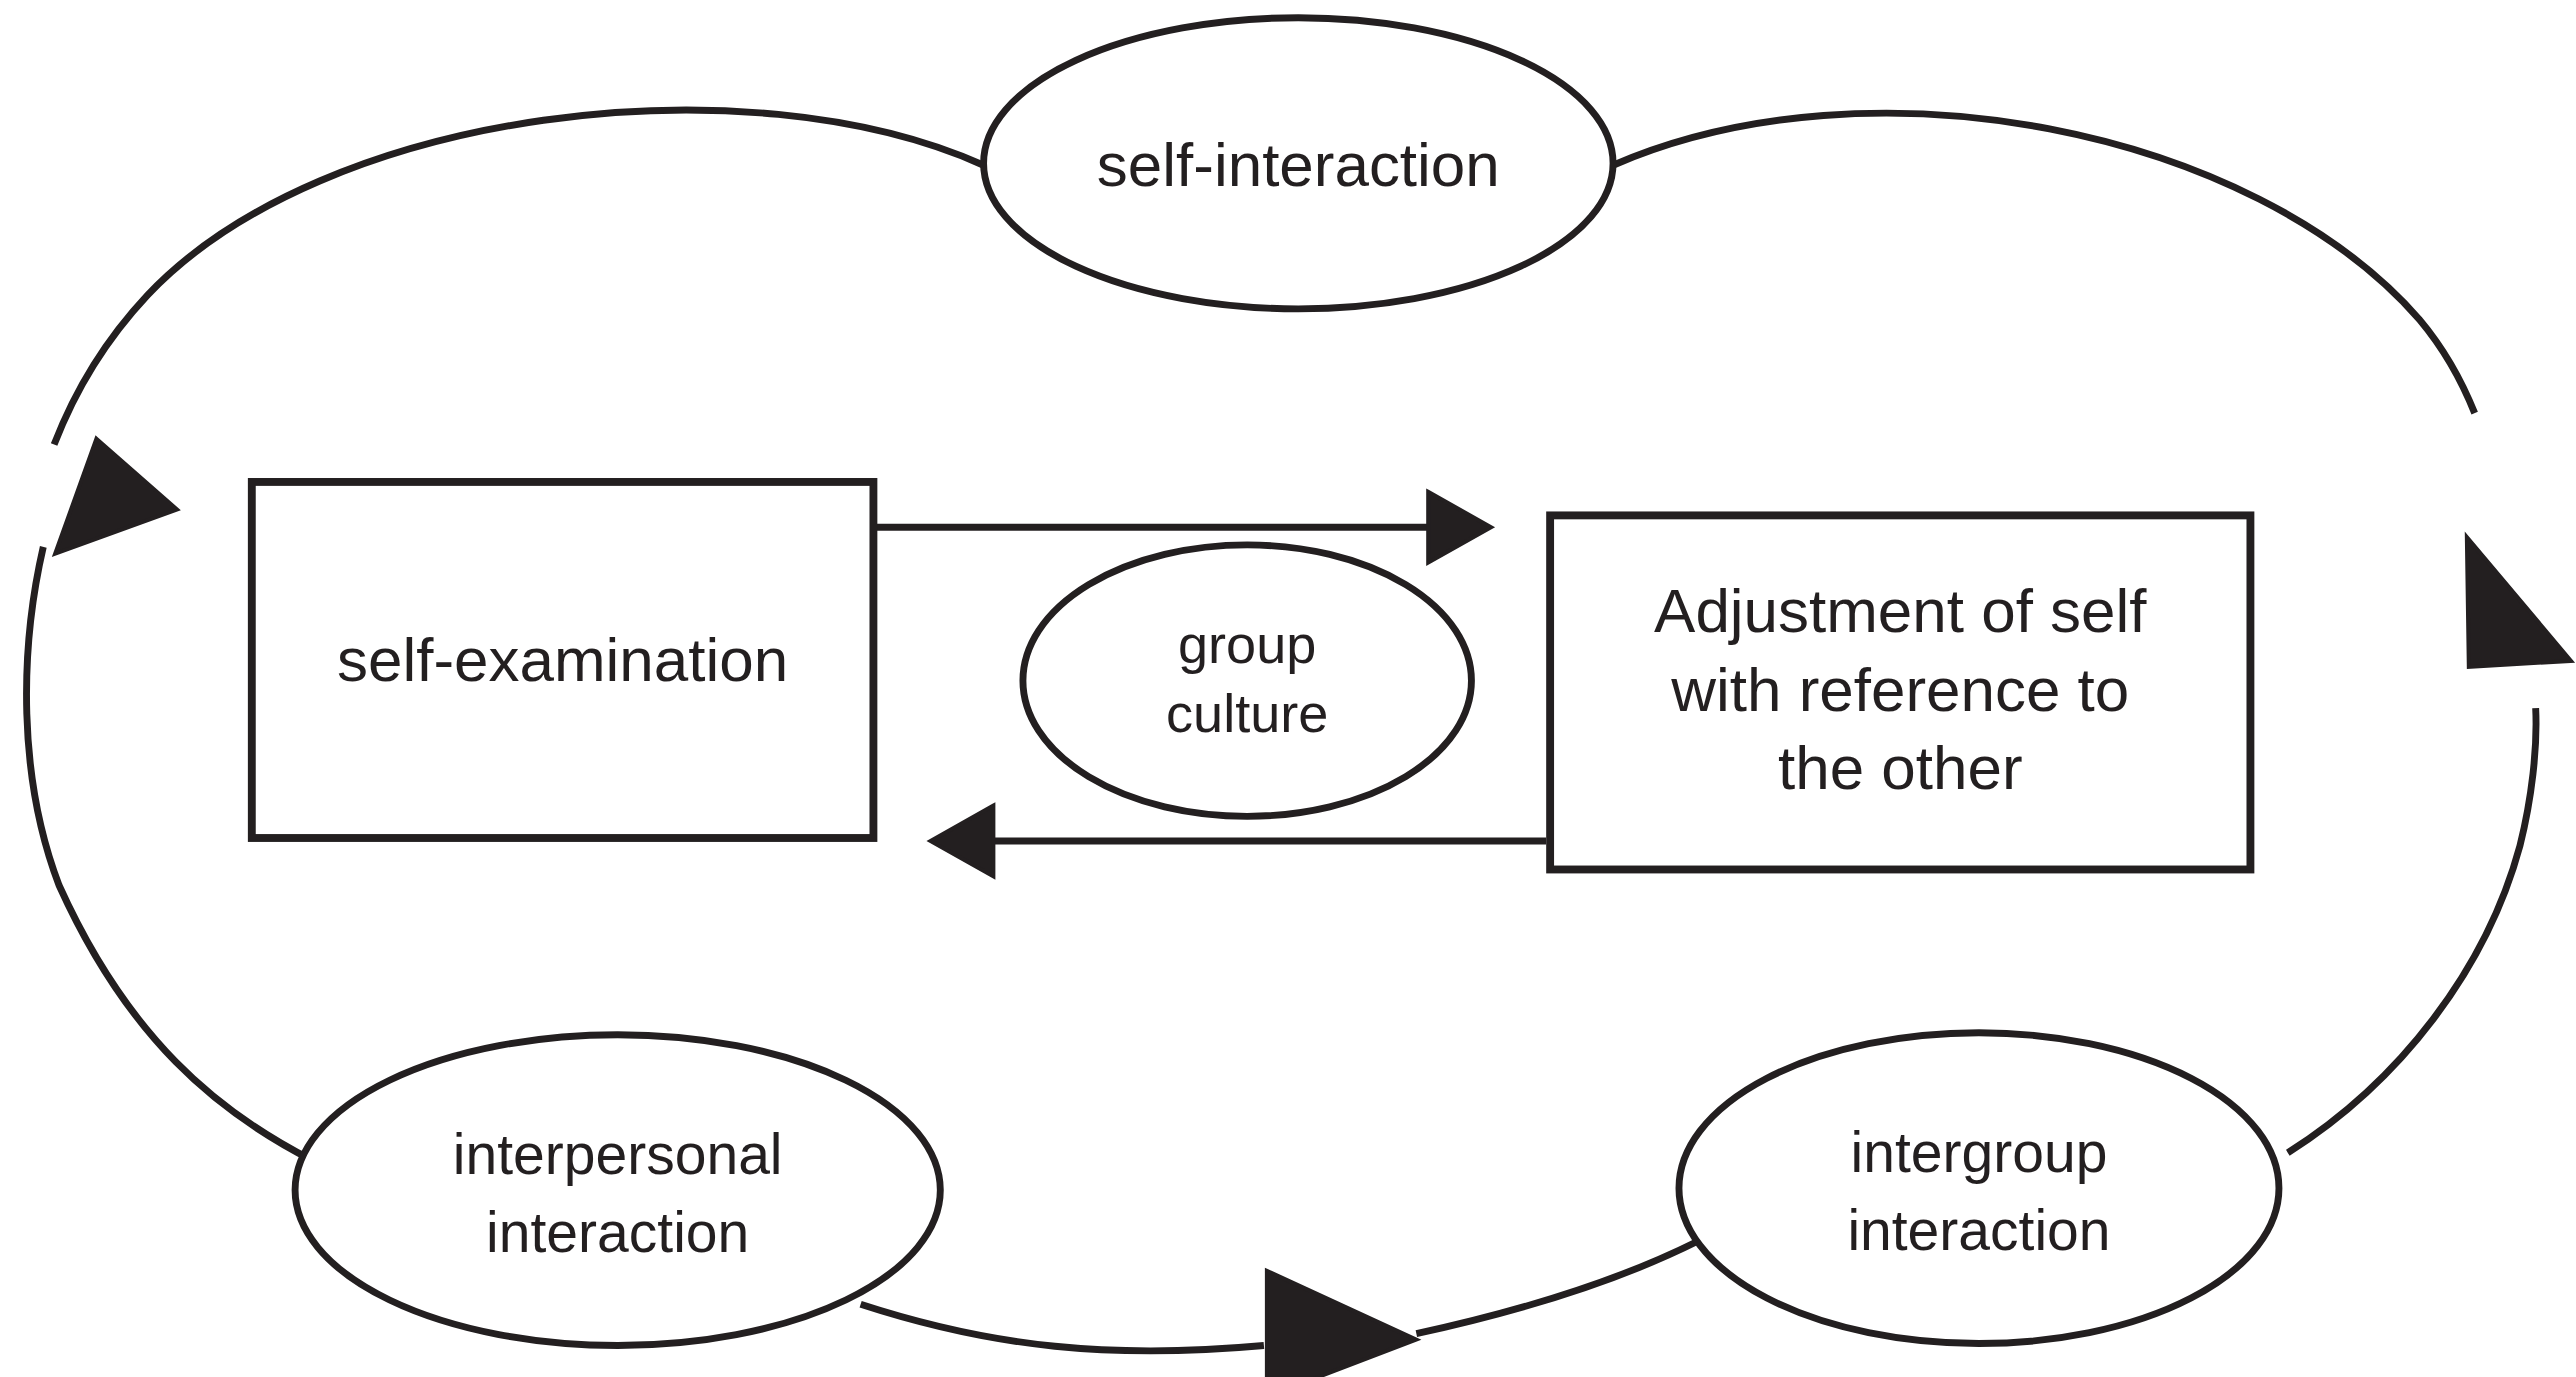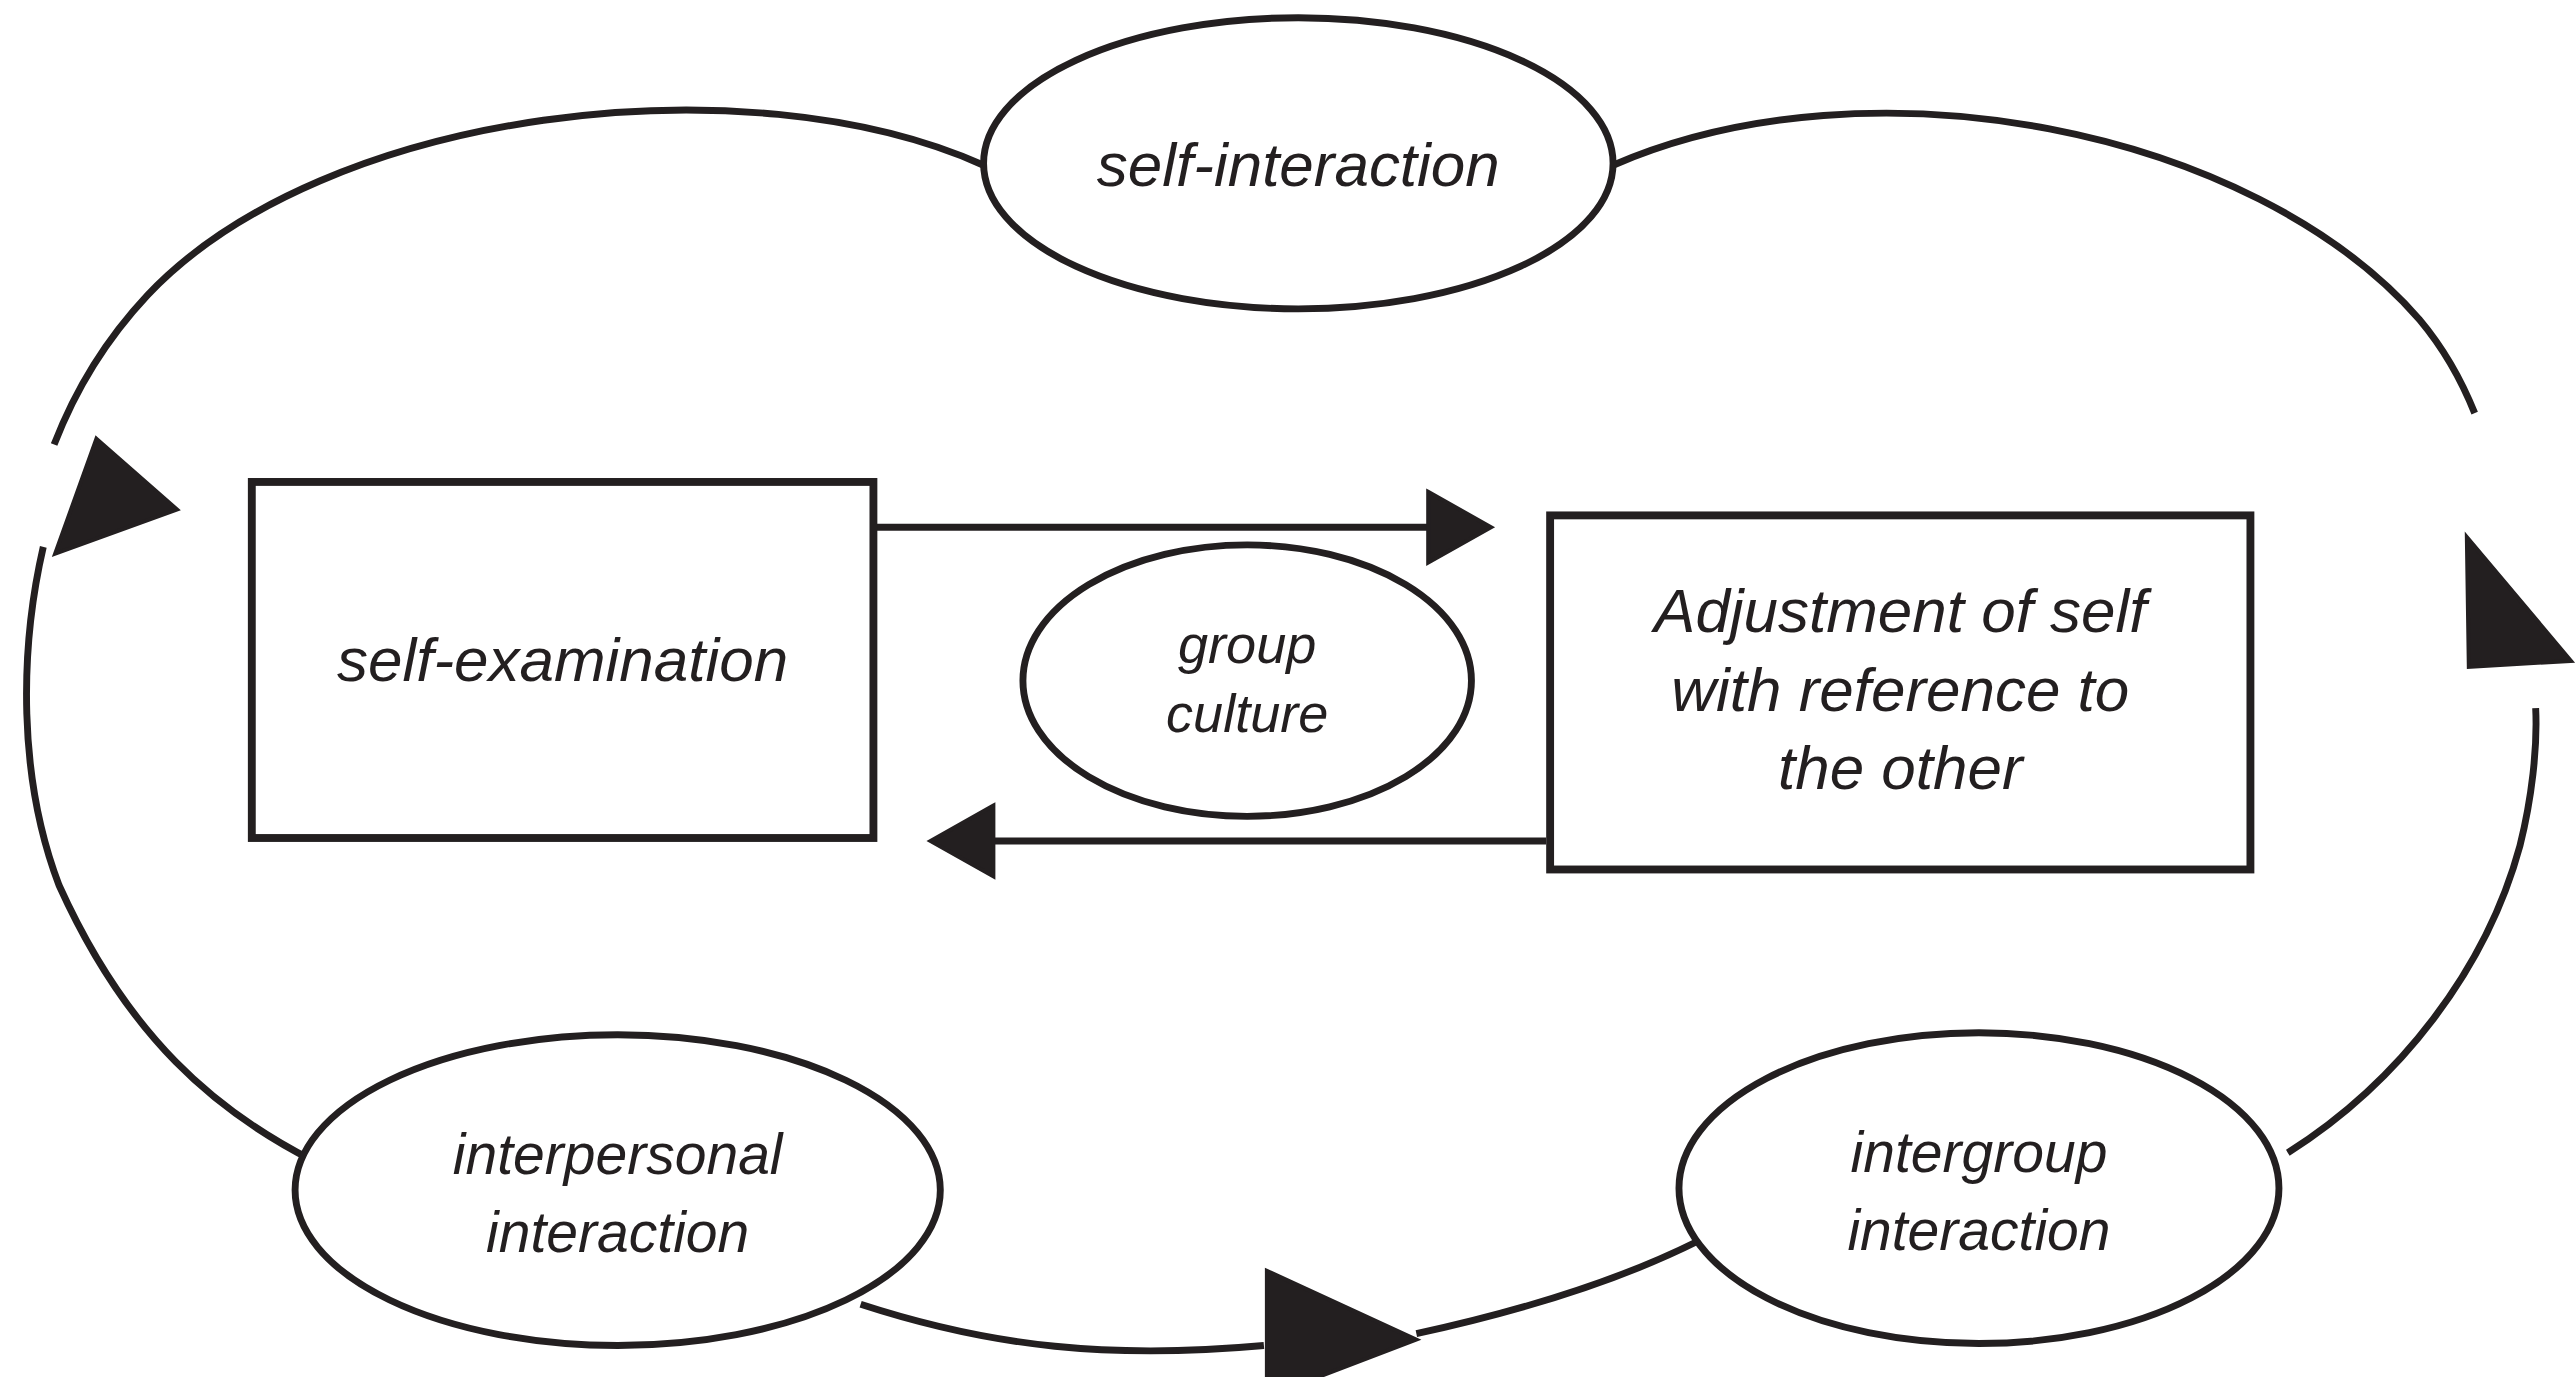--- a/index.html
+++ b/index.html
@@ -12,21 +12,20 @@
     font-family: "Liberation Sans", sans-serif;
     width: 2576px;
     height: 1377px;
     overflow: hidden;
   }
   #diagram-root {
     position: relative;
     width: 2576px;
     height: 1377px;
     background: #ffffff;
-    font-style: italic;
   }
   svg#diagram-svg {
     position: absolute;
     left: 0;
     top: 0;
     width: 2576px;
     height: 1377px;
     display: block;
   }
   .outer-path {

